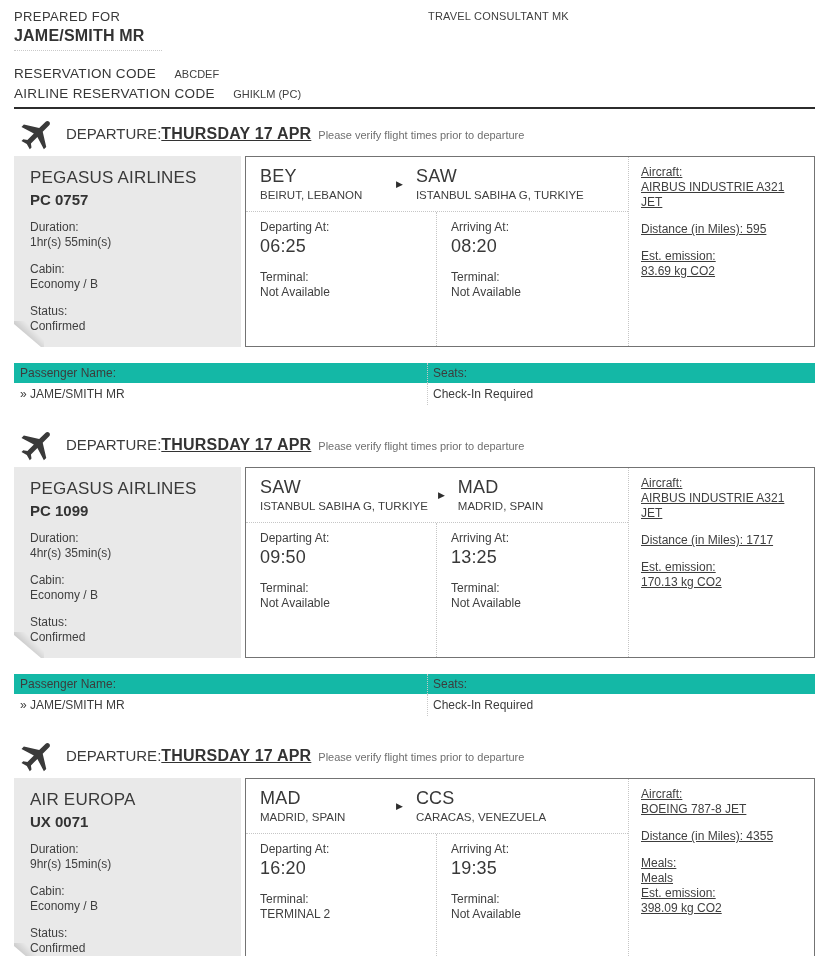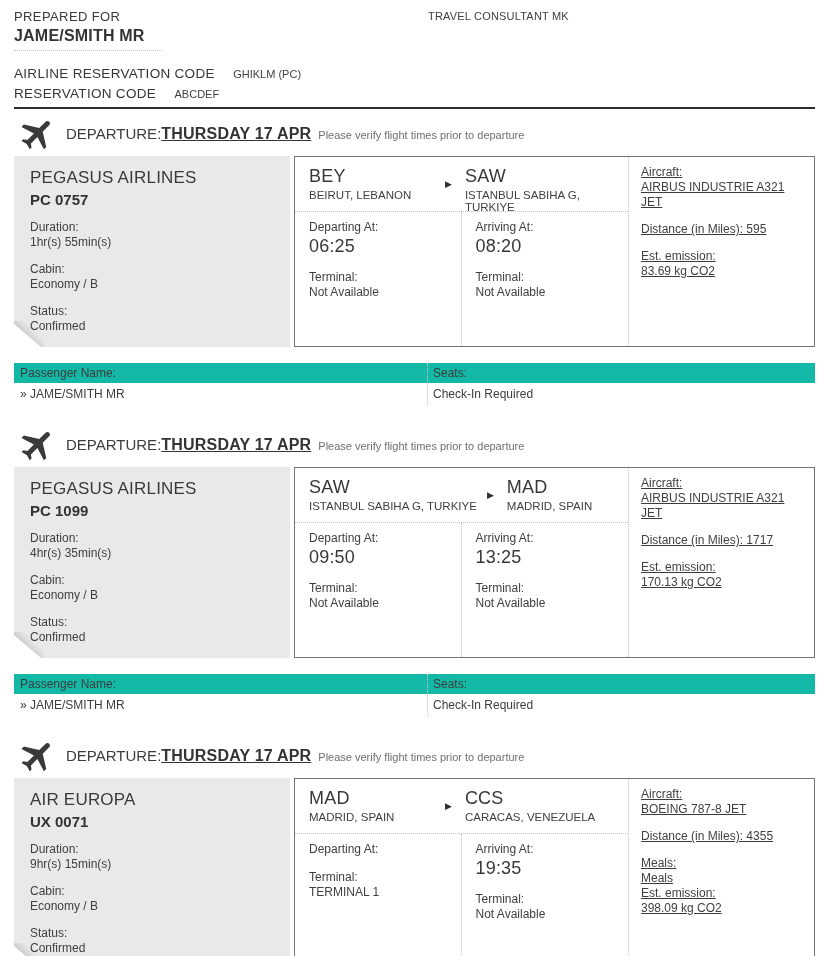--- a/index.html
+++ b/index.html
@@ -26,21 +26,21 @@
   .plane-icon { width:40px; height:40px; margin-right:8px; flex:0 0 auto; }
   .plane-icon svg { width:40px; height:40px; transform:rotate(45deg); fill:#3a3a3a; }
   .seg-title { display:flex; align-items:baseline; }
   .dep-label { font-size:15px; color:#3c3c3c; }
   .dep-date  { font-size:16px; font-weight:bold; color:#333; letter-spacing:.2px;text-decoration:underline; }
   .dep-note  { font-size:11px; color:#6f6f6f; margin-left:7px; }
 
   
   .seg-boxes { display:flex; gap:4px; height:191px; }
   .airline-box {
-    width:276px; flex:0 0 auto; background:#e9e9e9; padding:12px 16px;
+    width:227px; flex:0 0 auto; background:#e9e9e9; padding:12px 16px;
     position:relative;
     clip-path:polygon(0 0, 100% 0, 100% 100%, 27px 100%, 0 calc(100% - 23px));
   }
   .airline-box::after {
     content:""; position:absolute; left:0; bottom:0; width:30px; height:26px;
     background:linear-gradient(45deg, rgba(0,0,0,0.12) 42%, rgba(0,0,0,0) 66%);
     pointer-events:none;
   }
   .airline-name { font-size:17px; letter-spacing:.2px; color:#3a3a3a; }
   .flight-no    { font-size:15px; font-weight:bold; margin-top:3px; color:#333; }
@@ -81,26 +81,26 @@
 <body>
 
 <div class="page">
 
   <div class="prep-label">PREPARED FOR</div>
   <div class="prep-name">JAME/SMITH MR</div>
   <div class="name-rule"></div>
   <div class="consultant">TRAVEL CONSULTANT MK</div>
 
   <div class="code-line">
+    <span class="code-label">RESERVATION CODE</span>
+    <span class="code-value">ABCDEF</span>
+  </div>
+  <div class="code-line">
     <span class="code-label">AIRLINE RESERVATION CODE</span>
     <span class="code-value">GHIKLM (PC)</span>
-  </div>
-  <div class="code-line">
-    <span class="code-label">RESERVATION CODE</span>
-    <span class="code-value">ABCDEF</span>
   </div>
   <div class="top-rule"></div>
 
   <div class="seg">
     <div class="seg-head">
       <span class="plane-icon">
         <svg viewBox="0 0 24 24">
             <path d="M21 16v-2l-8-5V3.5C13 2.67 12.33 2 11.5 2S10 2.67 10 3.5V9l-8 5v2l8-2.5V19l-2 1.5V22l3.5-1 3.5 1v-1.5L13 19v-5.5l8 2.5z"></path>
           </svg>
       </span>
@@ -311,23 +311,24 @@
           </div>
           <div class="ap-arrow">▶</div>
           <div class="ap-block">
             <div class="ap-code">CCS</div>
             <div class="ap-city">CARACAS, VENEZUELA</div>
           </div>
         </div>
         <div class="cell-depart">
           <div class="t-blk">
             <div class="lbl">Departing At:</div>
-          </div>
-          <div class="lbl">Terminal:</div>
-          <div class="val">TERMINAL 1</div>
+            <div class="time">16:20</div>
+          </div>
+          <div class="lbl">Terminal:</div>
+          <div class="val">TERMINAL 2</div>
         </div>
         <div class="cell-arrive">
           <div class="t-blk">
             <div class="lbl">Arriving At:</div>
             <div class="time">19:35</div>
           </div>
           <div class="lbl">Terminal:</div>
           <div class="val">Not Available</div>
         </div>
         <div class="cell-aircraft">

